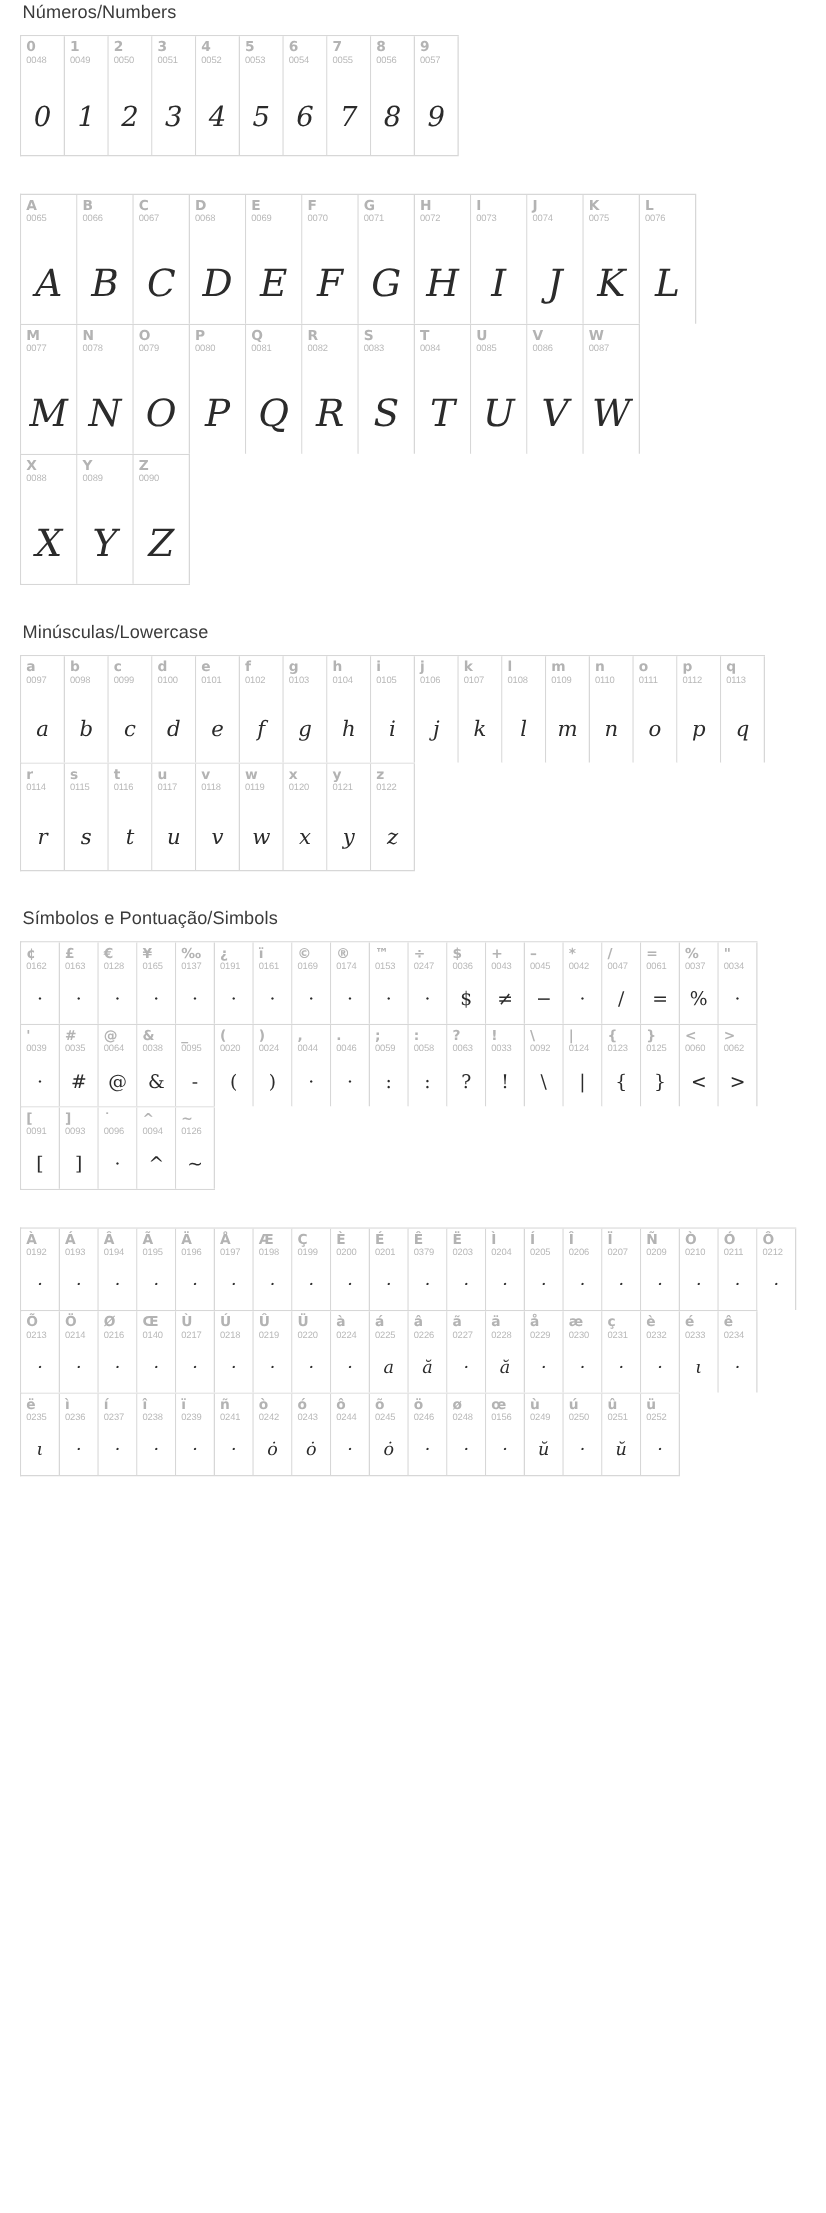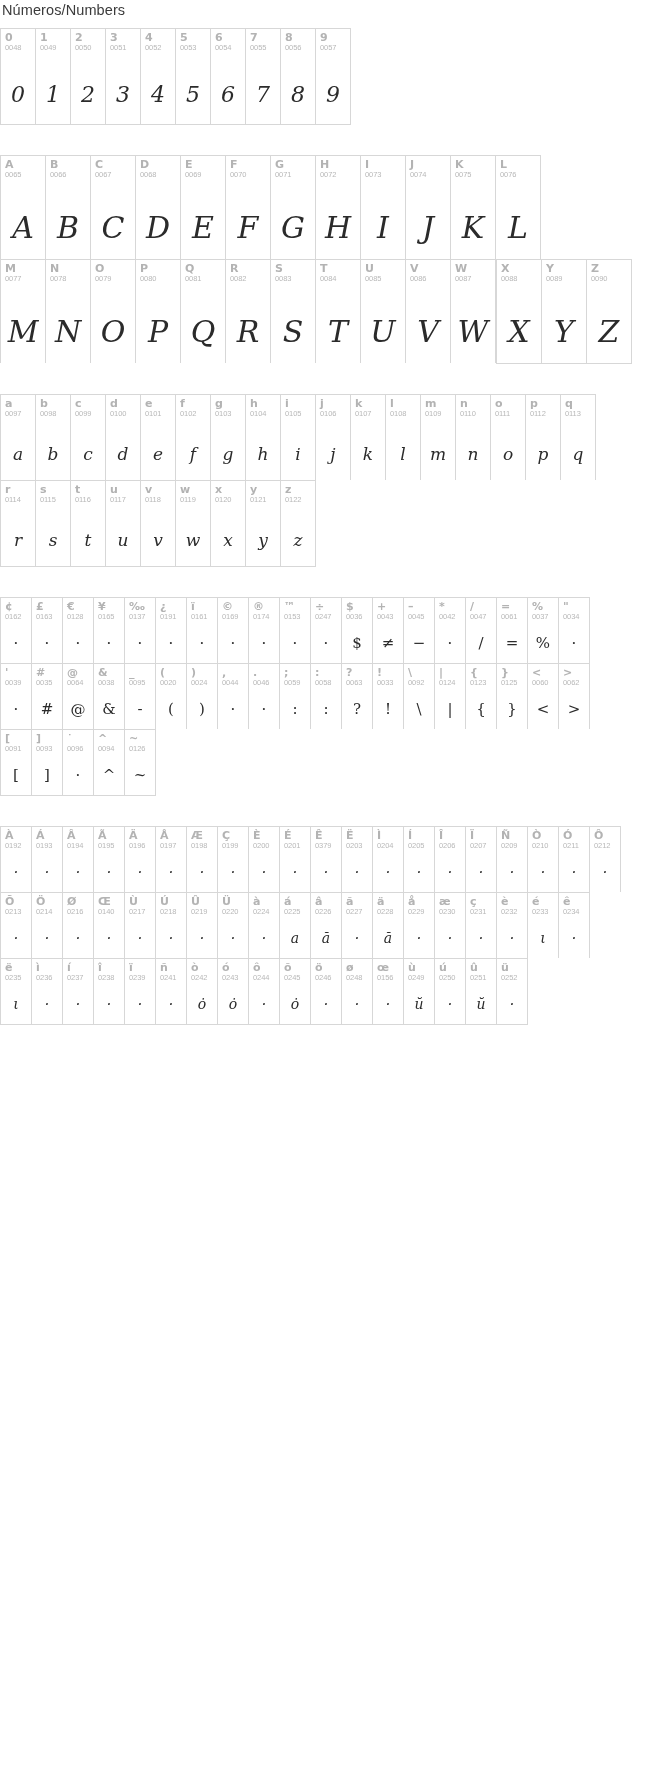--- a/index.html
+++ b/index.html
@@ -9,21 +9,21 @@
     background: #ffffff;
     width: 661px;
   }
   body {
     font-family: "Liberation Sans", sans-serif;
     color: #333;
     padding: 0 0 20px 0;
   }
   .page {
     width: 661px;
-    padding: 0 0;
+    padding: 0 16px;
   }
   .section { margin: 0 0 16px 0; }
   .section-title {
     font-size: 14.5px;
     color: #3b3b3b;
     font-weight: 400;
     margin: 0 0 10px 2px;
     letter-spacing: 0.1px;
   }
   .section-title.first { margin-top: 2px; }
@@ -367,20 +367,21 @@
               <span class="ch">Z</span>
               <span class="code">0090</span>
             </div>
             <div class="glyph">Z</div>
           </div>
         </div>
       </div>
     </div>
     <div class="spacer-md"></div>
     <div class="section">
+      <div class="section-title">Minúsculas/Lowercase</div>
       <div class="grid g-low">
         <div class="row">
           <div class="cell">
             <div class="meta">
               <span class="ch">a</span>
               <span class="code">0097</span>
             </div>
             <div class="glyph">a</div>
           </div>
           <div class="cell">
@@ -558,20 +559,21 @@
               <span class="ch">z</span>
               <span class="code">0122</span>
             </div>
             <div class="glyph">z</div>
           </div>
         </div>
       </div>
     </div>
     <div class="spacer-md"></div>
     <div class="section">
+      <div class="section-title">Símbolos e Pontuação/Simbols</div>
       <div class="grid g-sym">
         <div class="row">
           <div class="cell">
             <div class="meta">
               <span class="ch">¢</span>
               <span class="code">0162</span>
             </div>
             <div class="glyph">·</div>
           </div>
           <div class="cell">

